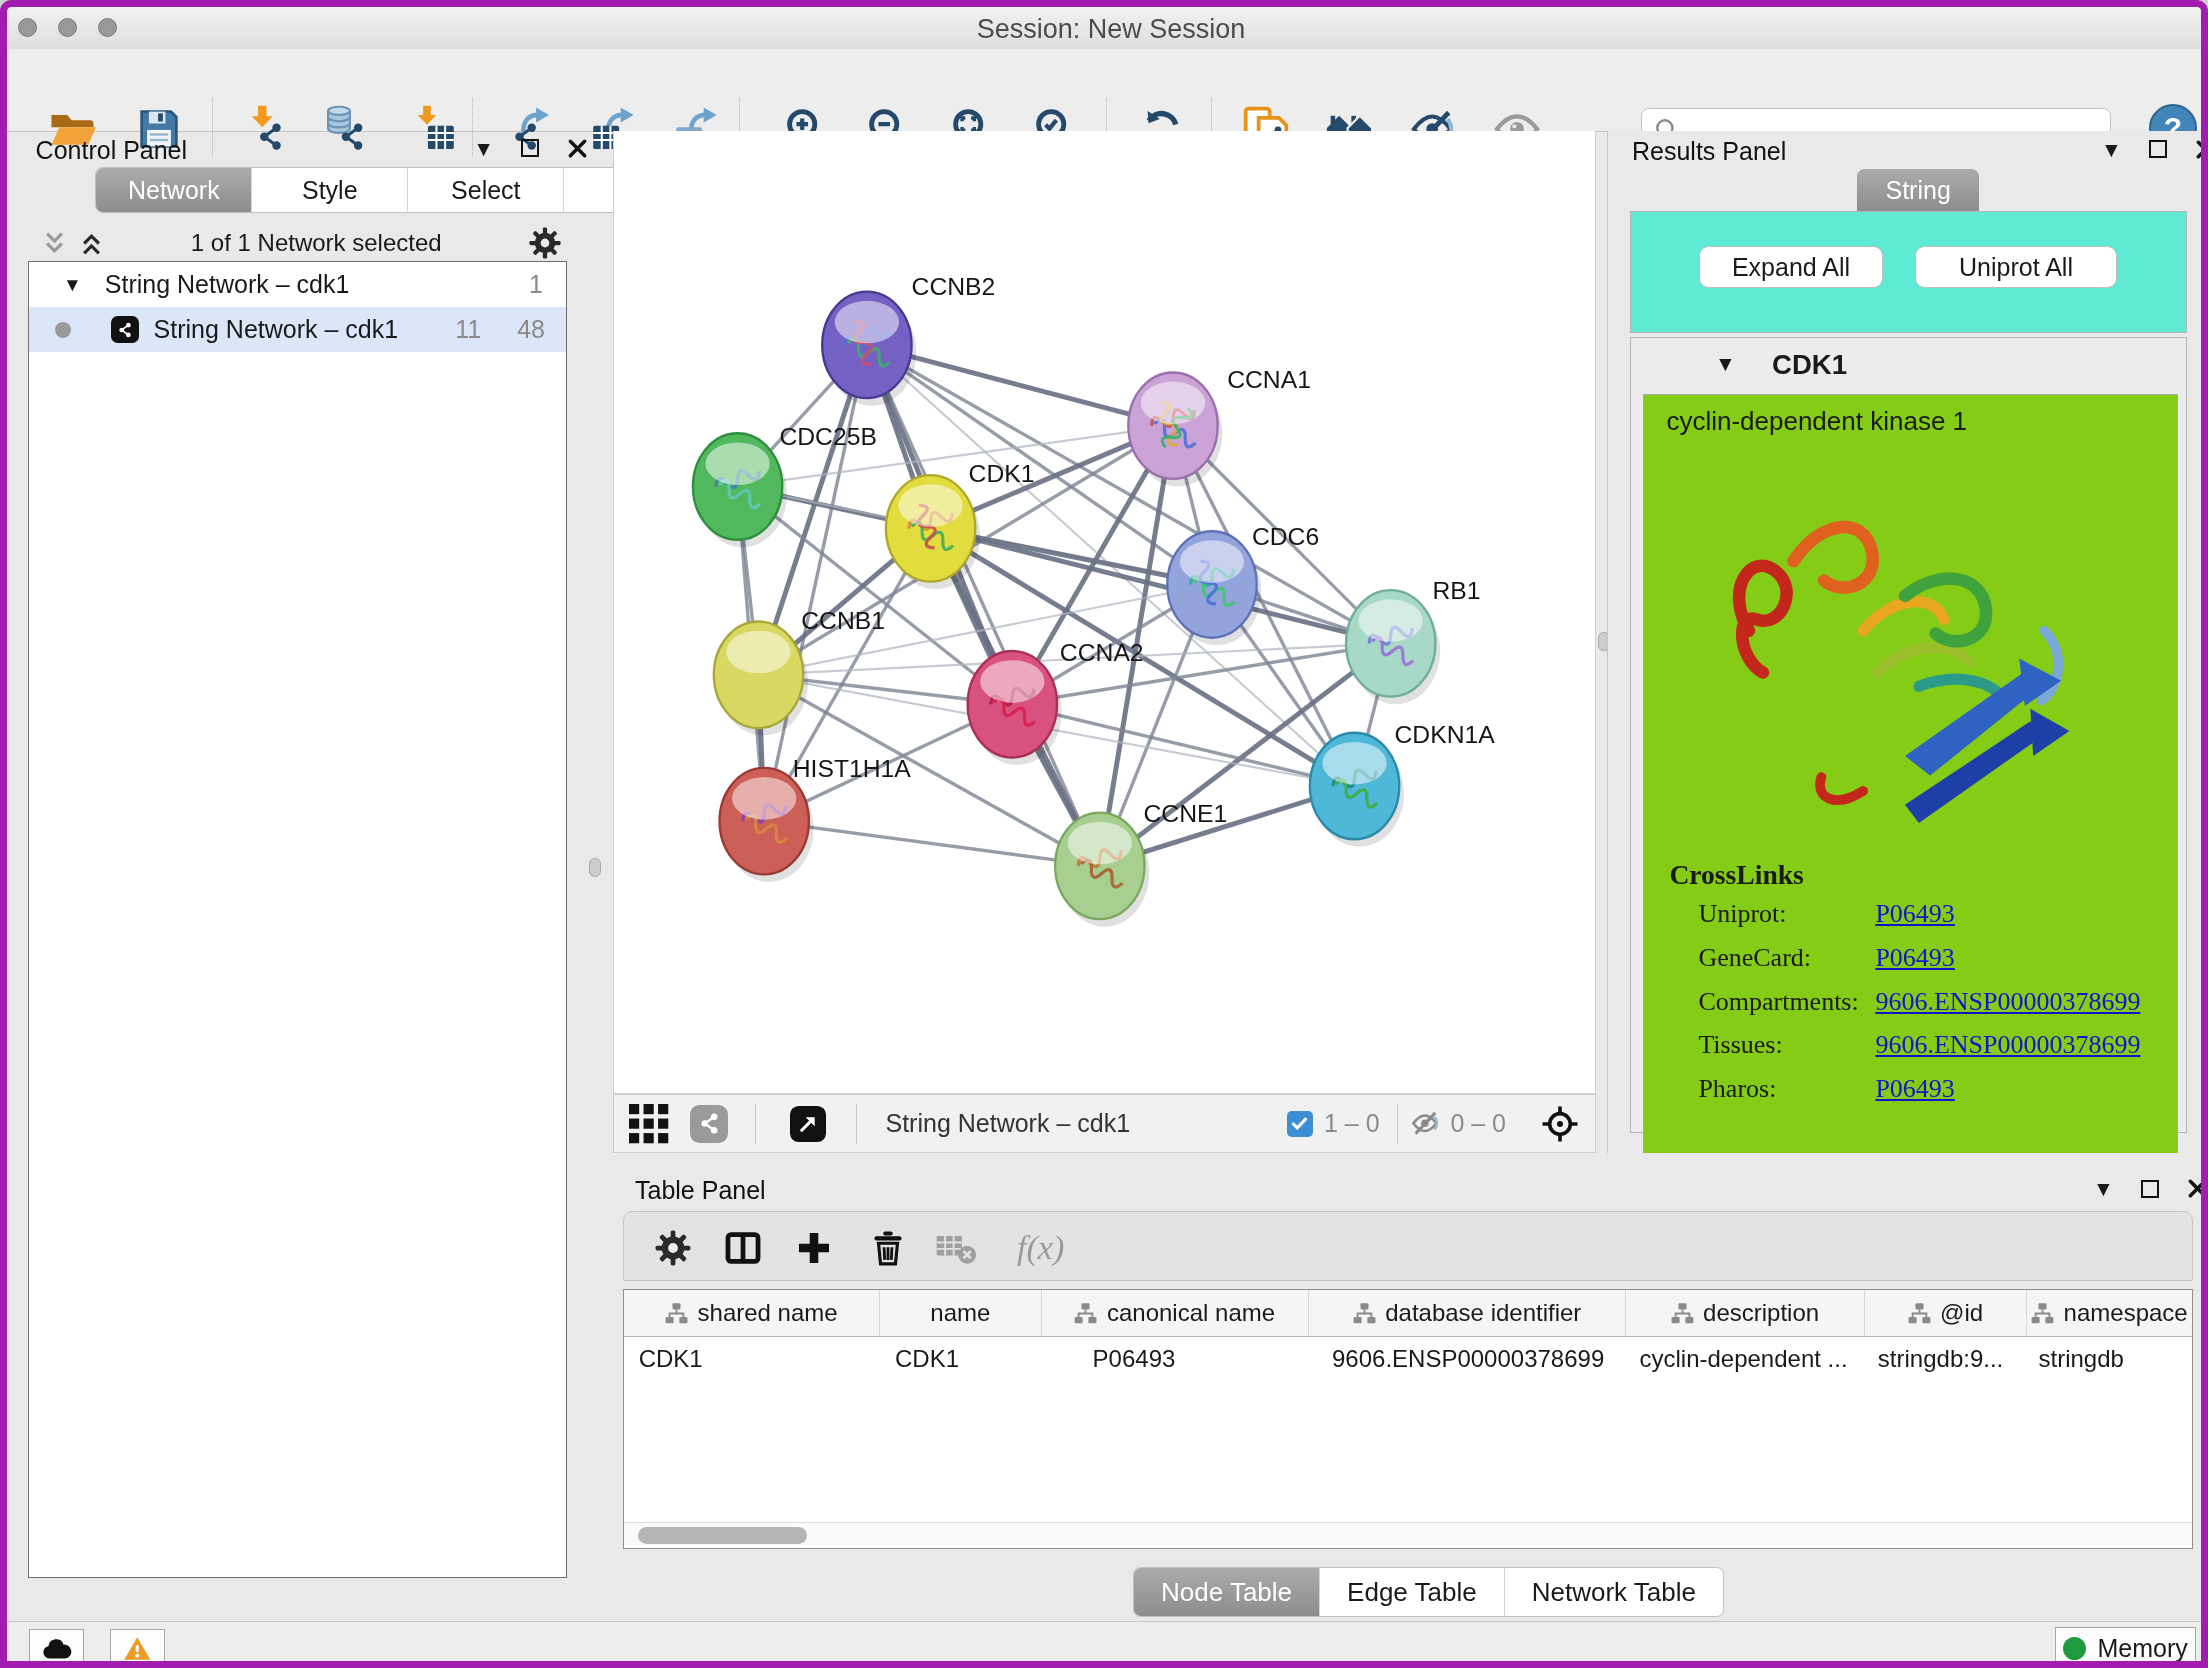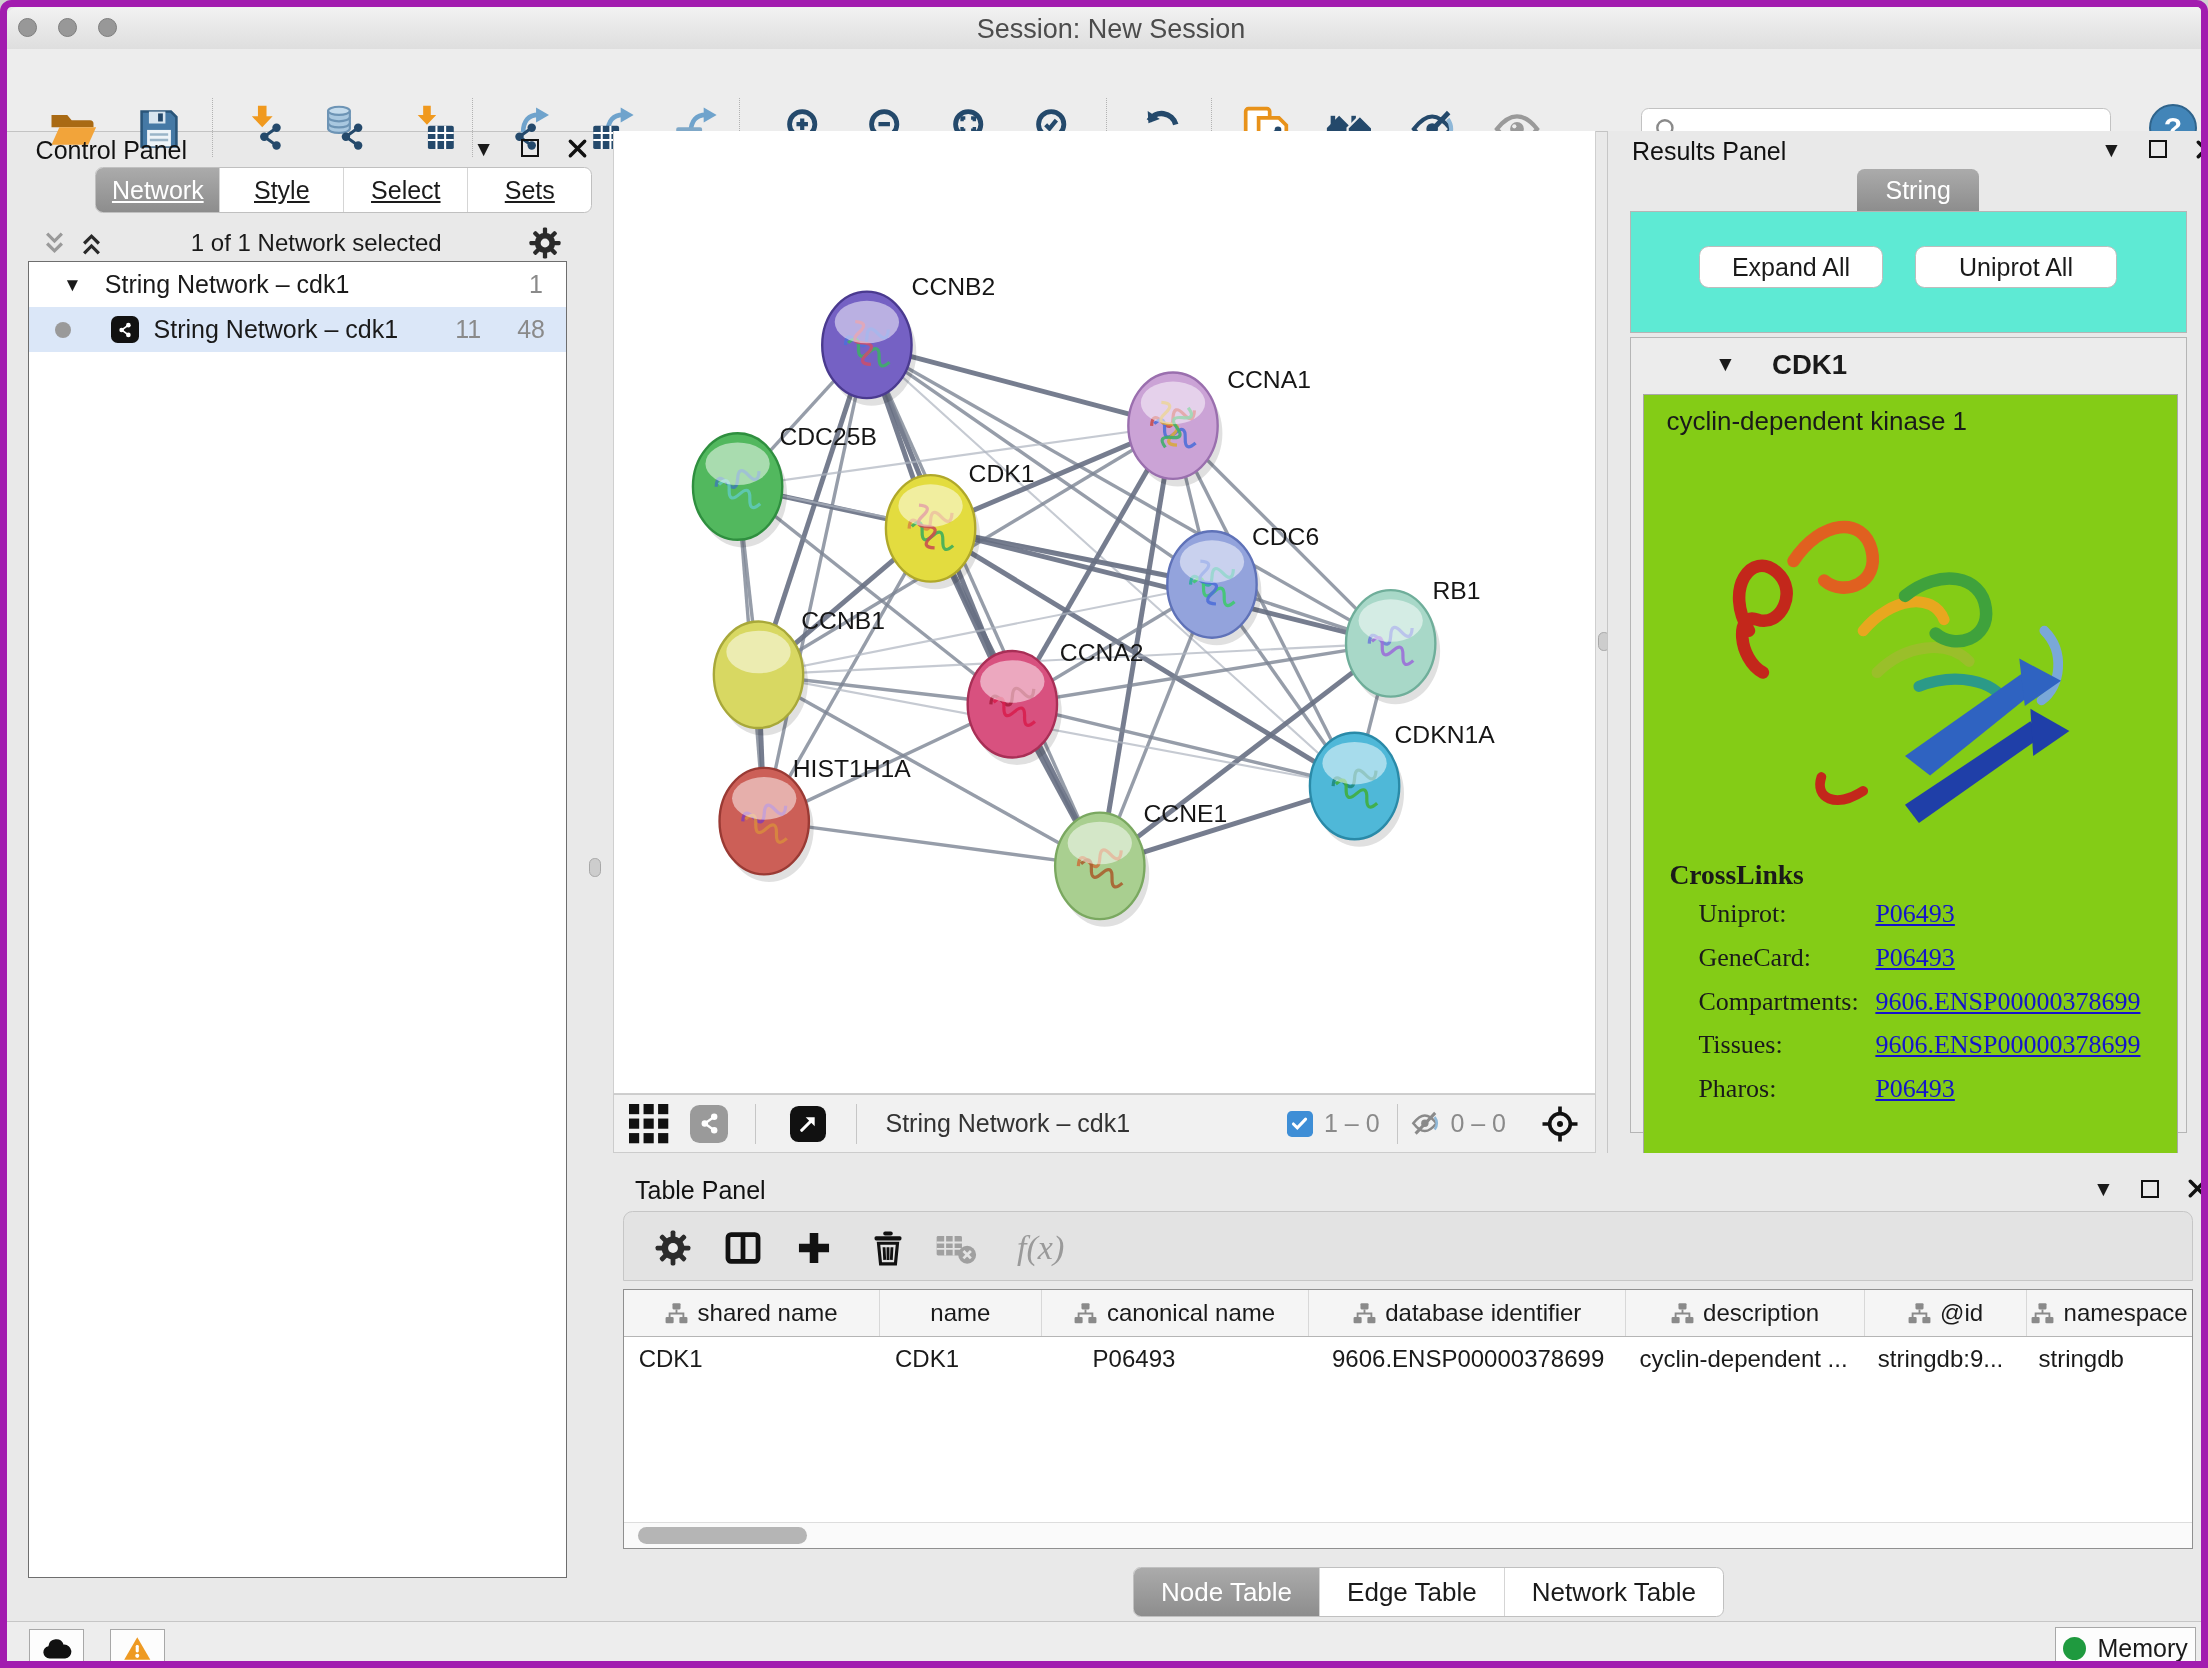--- a/index.html
+++ b/index.html
@@ -33,22 +33,22 @@
   .ptitle{font-size:25px;color:#111;}
   .pbtns{position:absolute;display:flex;align-items:center;gap:27px;}
   .tri{font-size:21px;color:#1a1a1a;line-height:1;}
   .fsq{width:18px;height:18px;border:2.9px solid #111;box-sizing:border-box;}
   .xicon svg{display:block;}
   .tabsel{background:linear-gradient(#ababab,#8d8d8d);color:#fff;}
   
   .cp{position:absolute;left:14.3px;top:124px;width:554px;height:1486px;}
   .cptabs{position:absolute;left:74px;top:36px;height:44px;display:flex;border:1px solid #c0c0c0;
           border-radius:7.6px;background:#fff;overflow:hidden;}
-  .cptab{min-width:95px;padding:0 14px;display:flex;align-items:center;justify-content:center;
-         font-size:25px;border-right:1px solid #d5d5d5;text-decoration:underline;}
+  .cptab{min-width:95px;padding:0 30px;display:flex;align-items:center;justify-content:center;
+         font-size:25px;border-right:1px solid #d5d5d5;}
   .cptab:last-child{border-right:none;}
   .cpinfo{position:absolute;left:6.7px;top:91px;width:547px;height:42px;display:flex;align-items:center;}
   .listbox{position:absolute;left:6.7px;top:130px;width:539px;height:1317px;background:#fff;
            border:1.9px solid #6e6e6e;box-sizing:border-box;}
   .trow{height:45px;display:flex;align-items:center;font-size:25px;}
   .trow .cnt{color:#8a8a8a;}
   .rowsel{background:#dbe7f8;}
   .sharebadge{width:27.6px;height:27.6px;background:#111;border-radius:6.7px;display:flex;align-items:center;
               justify-content:center;color:#fff;}
   

